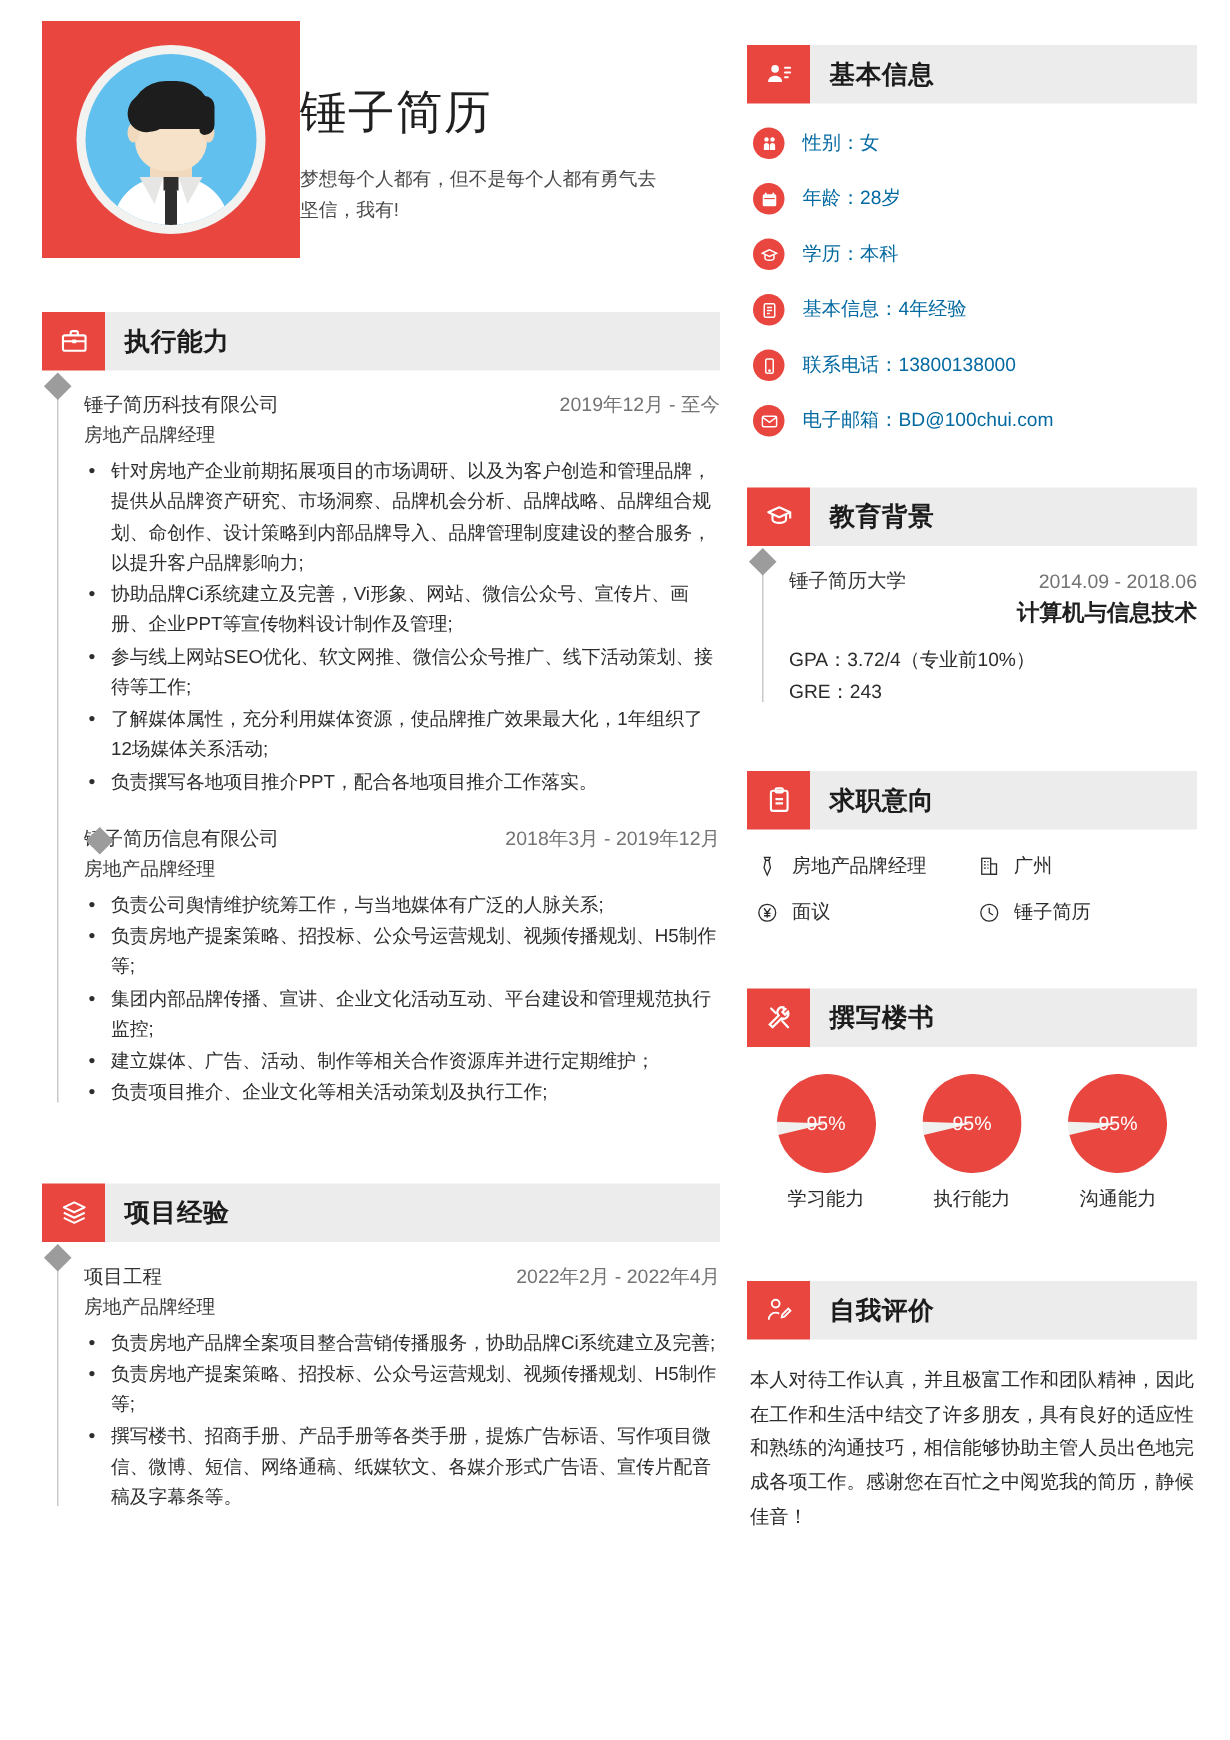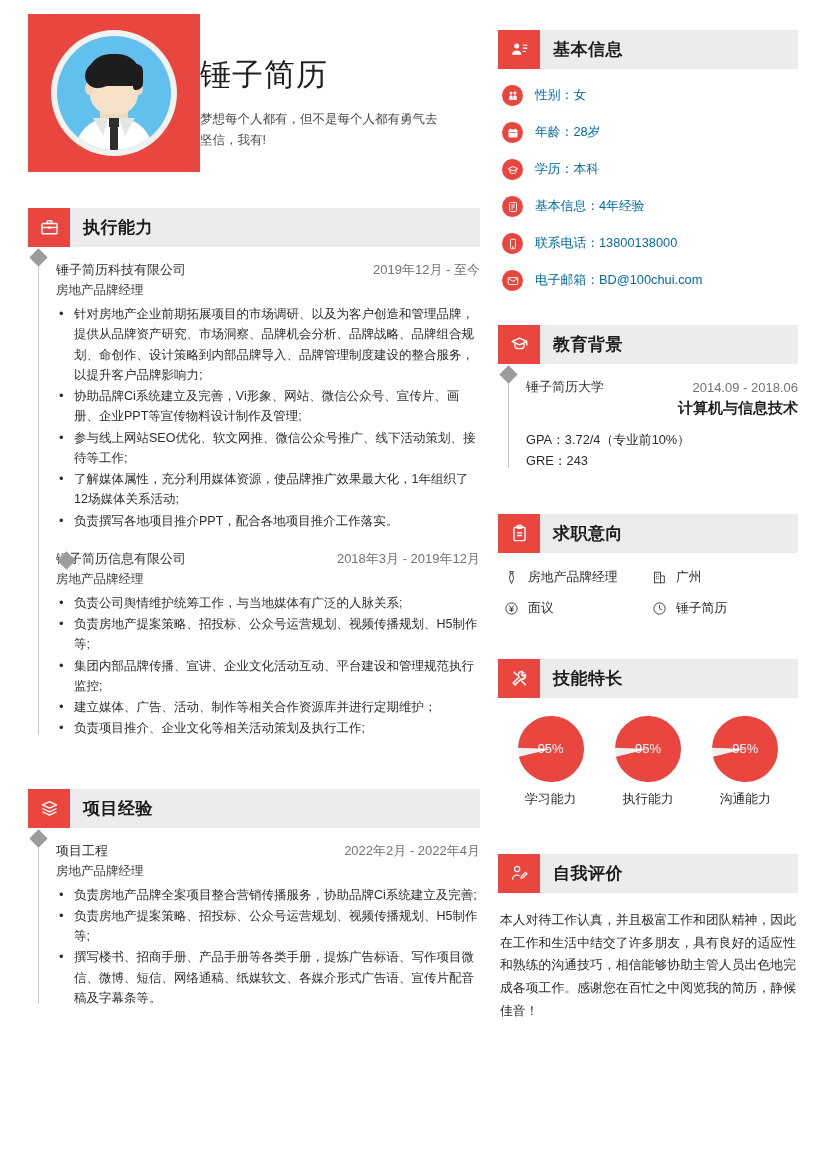--- a/index.html
+++ b/index.html
@@ -409,21 +409,21 @@
     <div class="rblock" style="margin-top:42px;">
       <div class="sec-head">
         <div class="sec-icon">
           <svg viewBox="0 0 24 24" fill="none" stroke="#fff" stroke-width="1.9" stroke-linecap="round">
             <path d="M15.5 3.2a4.2 4.2 0 0 0-4 6.9L4 17.6l2.4 2.4 7.5-7.5a4.2 4.2 0 0 0 5.4-5.6l-2.4 2.4-2.2-2.2 2.4-2.4a4.2 4.2 0 0 0-1.6-.5z"></path>
             <path d="M5.2 4.2 9 8"></path>
             <path d="M14.5 14.8 19.4 20"></path>
           </svg>
         </div>
         <div class="sec-title-wrap">
-          <span class="sec-title">技能特长</span>
+          <span class="sec-title">撰写楼书</span>
         </div>
       </div>
       <div class="skills-row">
         <div class="skill">
           <div class="skill-circle">
             <svg viewBox="0 0 36 36">
               <circle cx="18" cy="18" r="18" fill="#f0f0ee"></circle>
               <circle class="pie-slice" cx="18" cy="18" r="9" fill="none" stroke="#e8463f" stroke-width="18" stroke-dasharray="53.721 2.827" transform="rotate(-88 18 18)"></circle>
             </svg>
             <div class="skill-pct">95%</div>

